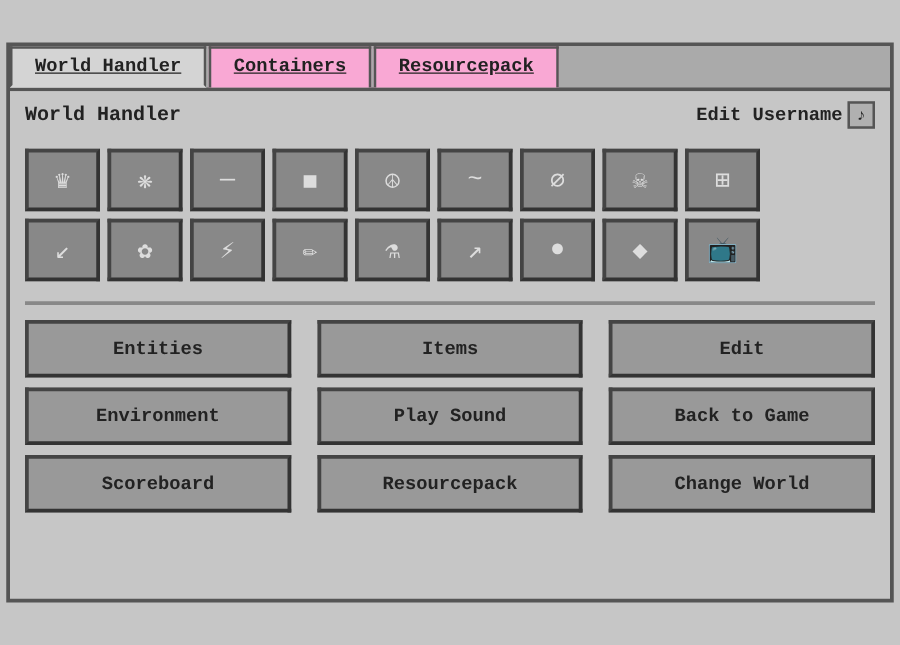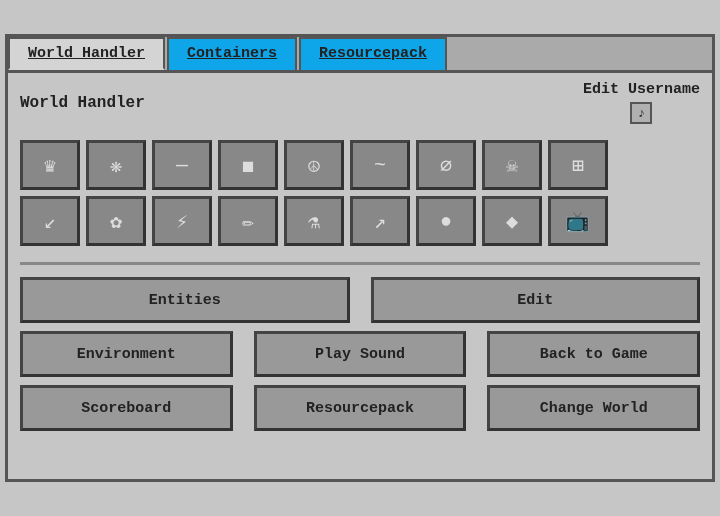--- a/index.html
+++ b/index.html
@@ -34,21 +34,21 @@
       flex-direction: row;
       background: #aaa;
       border-bottom: 3px solid #555;
     }
 
     .tab {
       padding: 6px 18px;
       font-size: 15px;
       font-weight: bold;
       font-family: 'Courier New', Courier, monospace;
-      background: #0ea5e9;
+      background: #f9a8d4;
       border: 2px solid #555;
       border-bottom: none;
       cursor: pointer;
       color: #222;
       text-decoration: underline;
       margin-right: 2px;
     }
 
     .tab.active {
       background: #d4d4d4;
@@ -69,21 +69,20 @@
       font-size: 16px;
       font-weight: bold;
       font-family: 'Courier New', Courier, monospace;
       color: #222;
     }
 
     .edit-username-area {
       display: flex;
       align-items: center;
       gap: 4px;
-      flex-direction: column;
     }
 
     .edit-username-label {
       font-size: 15px;
       font-weight: bold;
       font-family: 'Courier New', Courier, monospace;
       color: #222;
     }
 
     .edit-username-btn {
@@ -213,20 +212,21 @@
         <div class="icon-btn">●</div>
         <div class="icon-btn">◆</div>
         <div class="icon-btn">📺</div>
       </div>
     </div>
 
     <div class="divider"></div>
 
     <div class="action-row">
       <button class="action-btn">Entities</button>
+      <button class="action-btn">Items</button>
       <button class="action-btn">Edit</button>
     </div>
 
     <div class="action-row">
       <button class="action-btn">Environment</button>
       <button class="action-btn">Play Sound</button>
       <button class="action-btn">Back to Game</button>
     </div>
 
     <div class="action-row">

